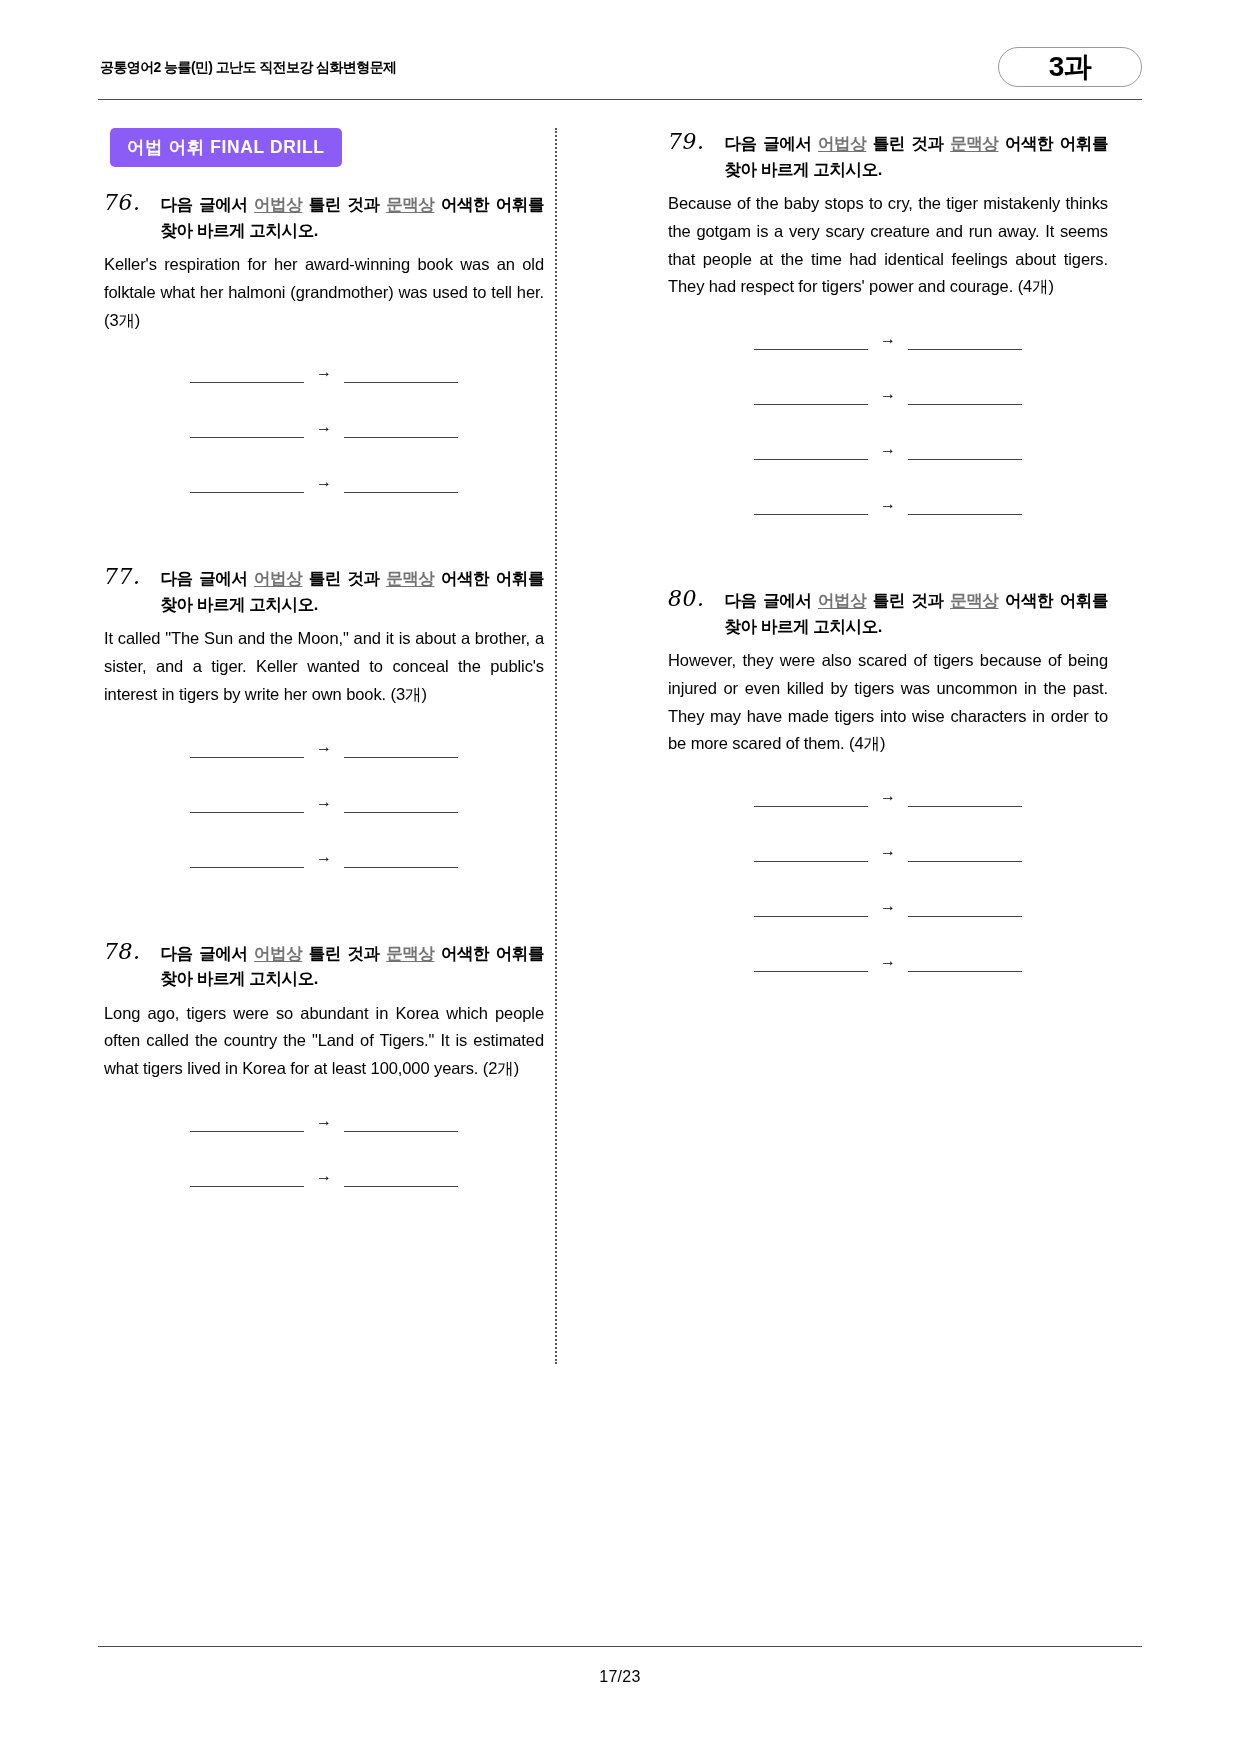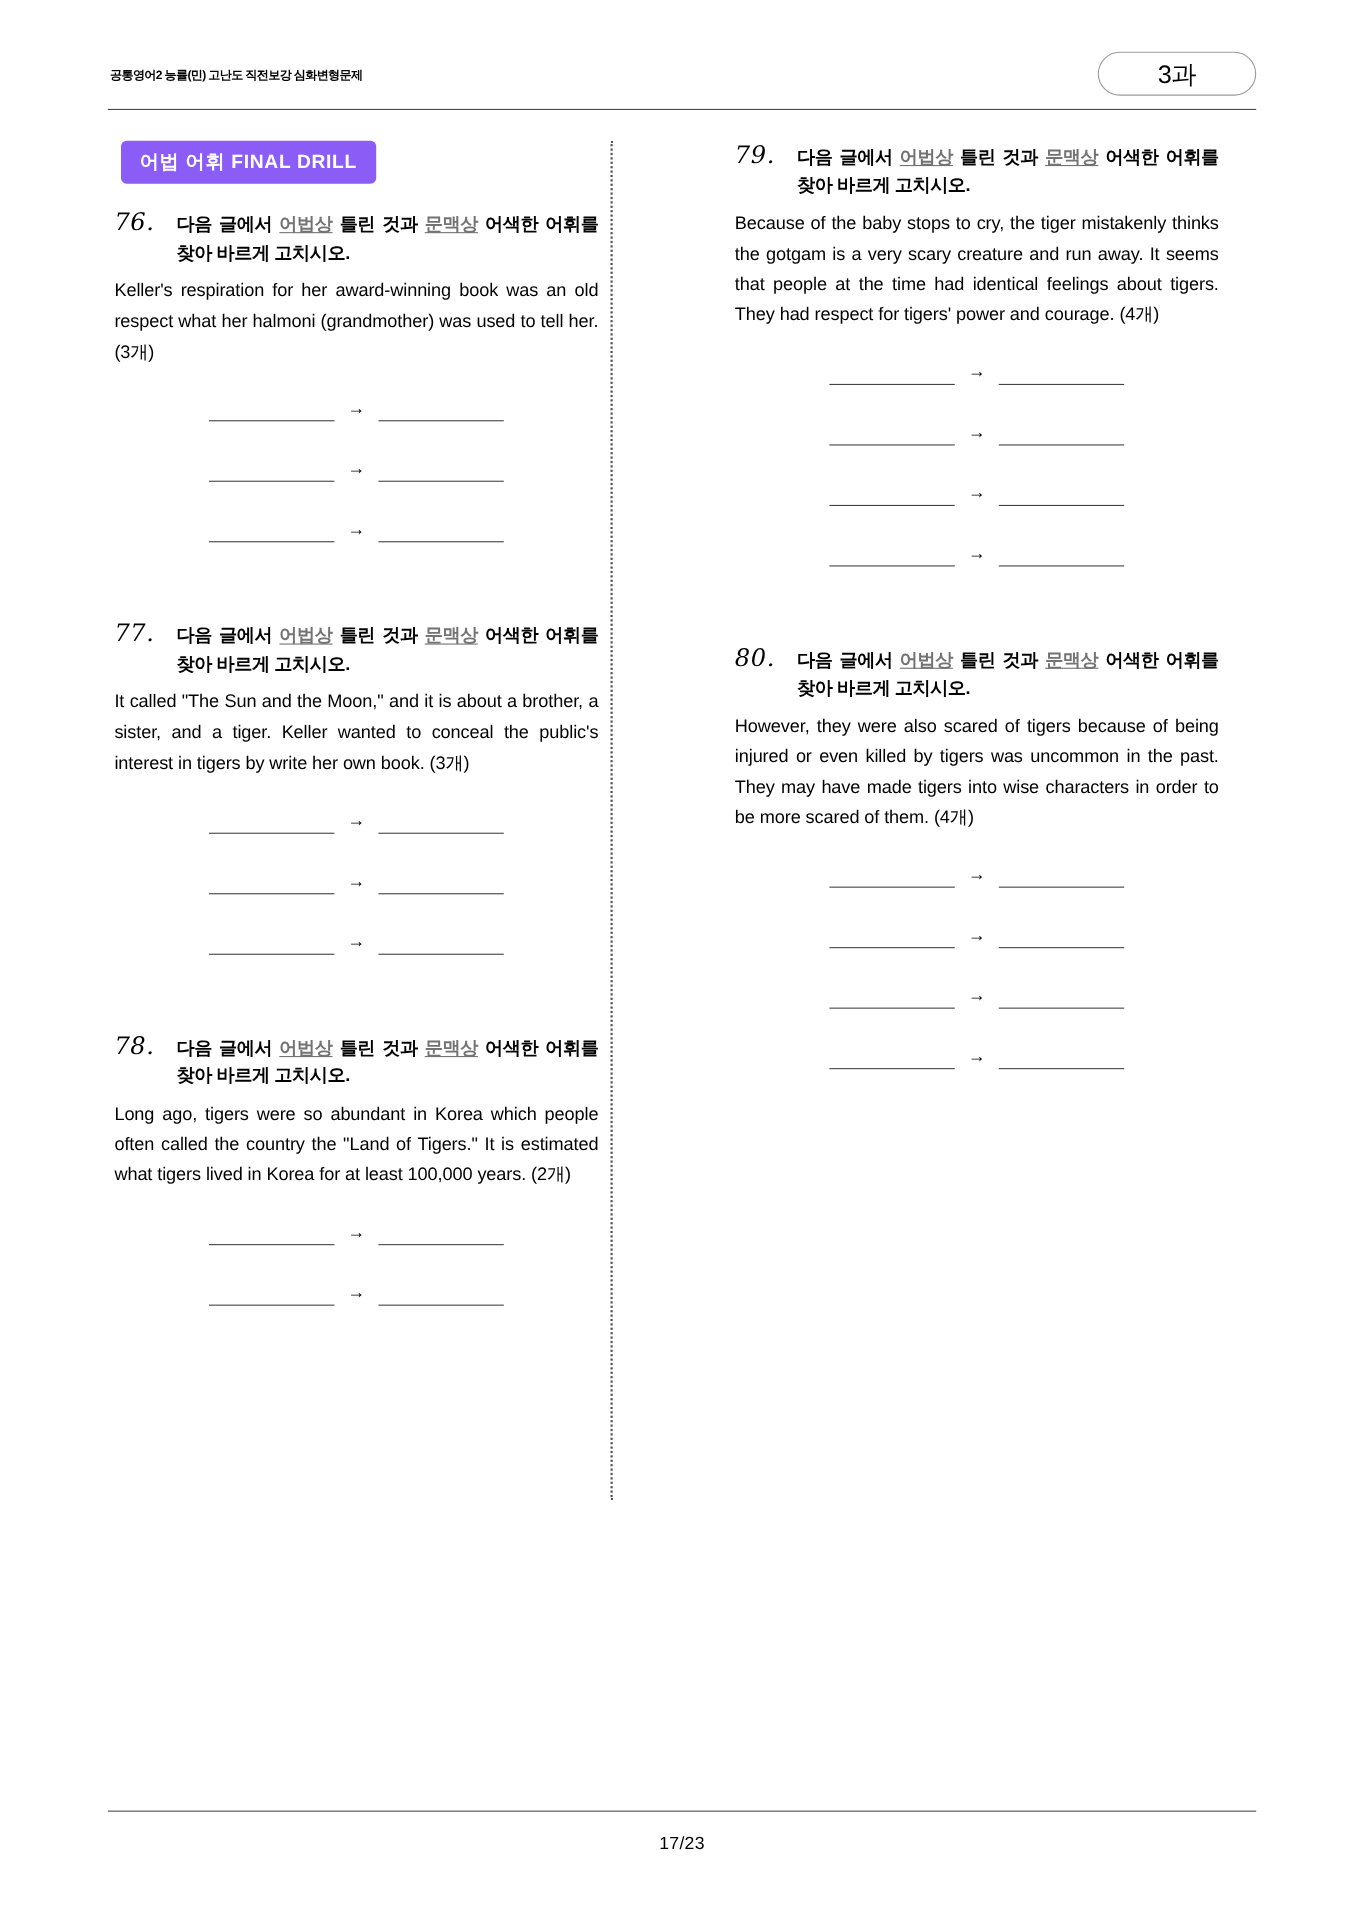--- a/index.html
+++ b/index.html
@@ -27,42 +27,42 @@
   .header {
     position: absolute;
     left: 0; top: 0;
     width: 1240px;
     height: 112px;
   }
   .header-title {
     position: absolute;
     left: 100px;
     top: 68px;
-    font-size: 11px;
+    font-size: 14px;
     font-weight: 700;
     letter-spacing: -0.6px;
     white-space: nowrap;
     transform: translateY(-50%);
   }
   .chapter-badge {
     position: absolute;
     right: 98px;
     top: 47px;
     width: 144px;
     height: 40px;
     border: 1.4px solid #9a9a9a;
     border-radius: 22px;
     background: #fff;
     display: flex;
     align-items: center;
     justify-content: center;
   }
   .chapter-badge span {
-    font-size: 23px;
-    font-weight: 400;
+    font-size: 28px;
+    font-weight: 700;
     letter-spacing: -0.5px;
   }
   .header-rule {
     position: absolute;
     left: 98px;
     top: 99px;
     width: 1044px;
     height: 0;
     border-top: 1.6px solid #4a4a4a;
   }
@@ -208,21 +208,21 @@
     <div class="col-divider"></div>
 
     <div class="col col-left" id="col-left">
       <div class="drill-label">어법 어휘 FINAL DRILL</div>
       <div id="left-questions">
           <div class="question">
             <div class="q-head">
               <div class="q-num">76.</div>
               <div class="q-prompt"><span>다음 글에서 </span><span class="hl">어법상</span><span> 틀린 것과 </span><span class="hl">문맥상</span><span> 어색한 어휘를 찾아 바르게 고치시오.</span></div>
             </div>
-            <div class="q-body">Keller's respiration for her award-winning book was an old respect what her halmoni (grandmother) was used to tell her. (3개)</div>
+            <div class="q-body">Keller's respiration for her award-winning book was an old folktale what her halmoni (grandmother) was used to tell her. (3개)</div>
             <div class="blanks">
               <div class="blank-row">
                 <div class="blank-line"></div>
                 <div class="blank-arrow">→</div>
                 <div class="blank-line"></div>
               </div>
               <div class="blank-row">
                 <div class="blank-line"></div>
                 <div class="blank-arrow">→</div>
                 <div class="blank-line"></div>

